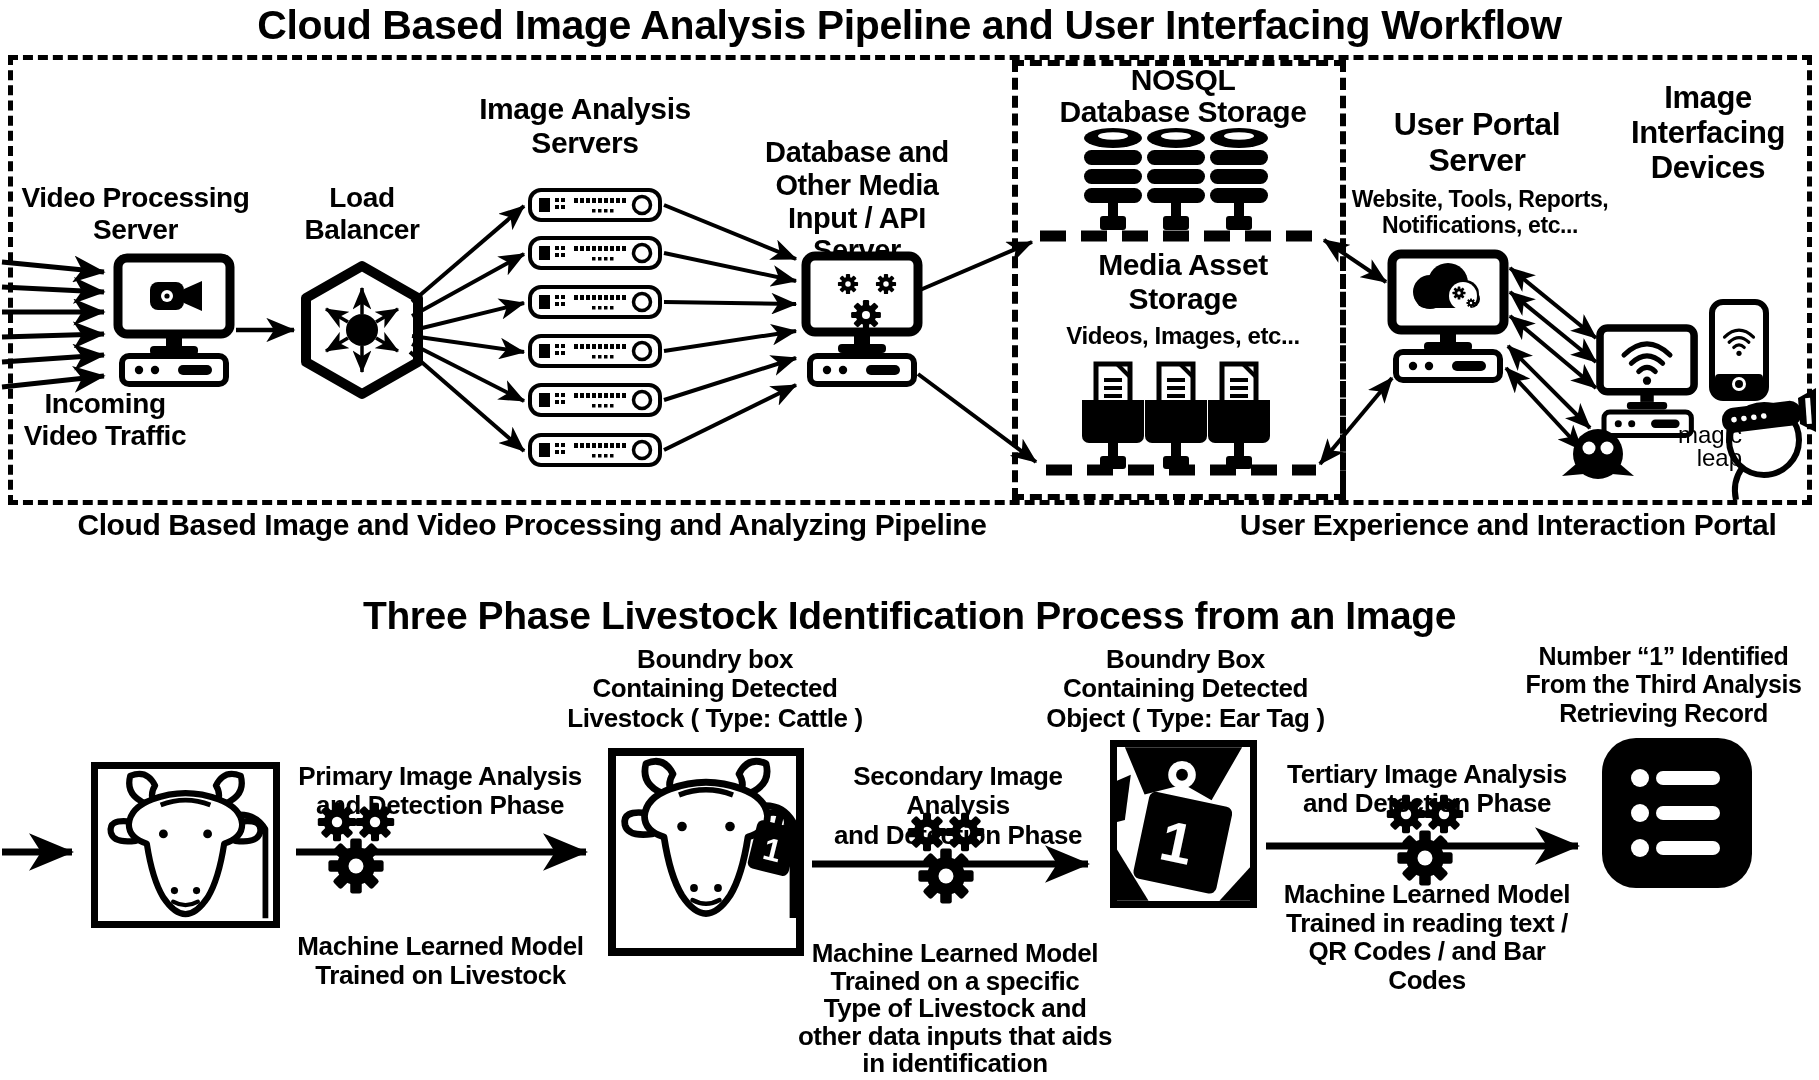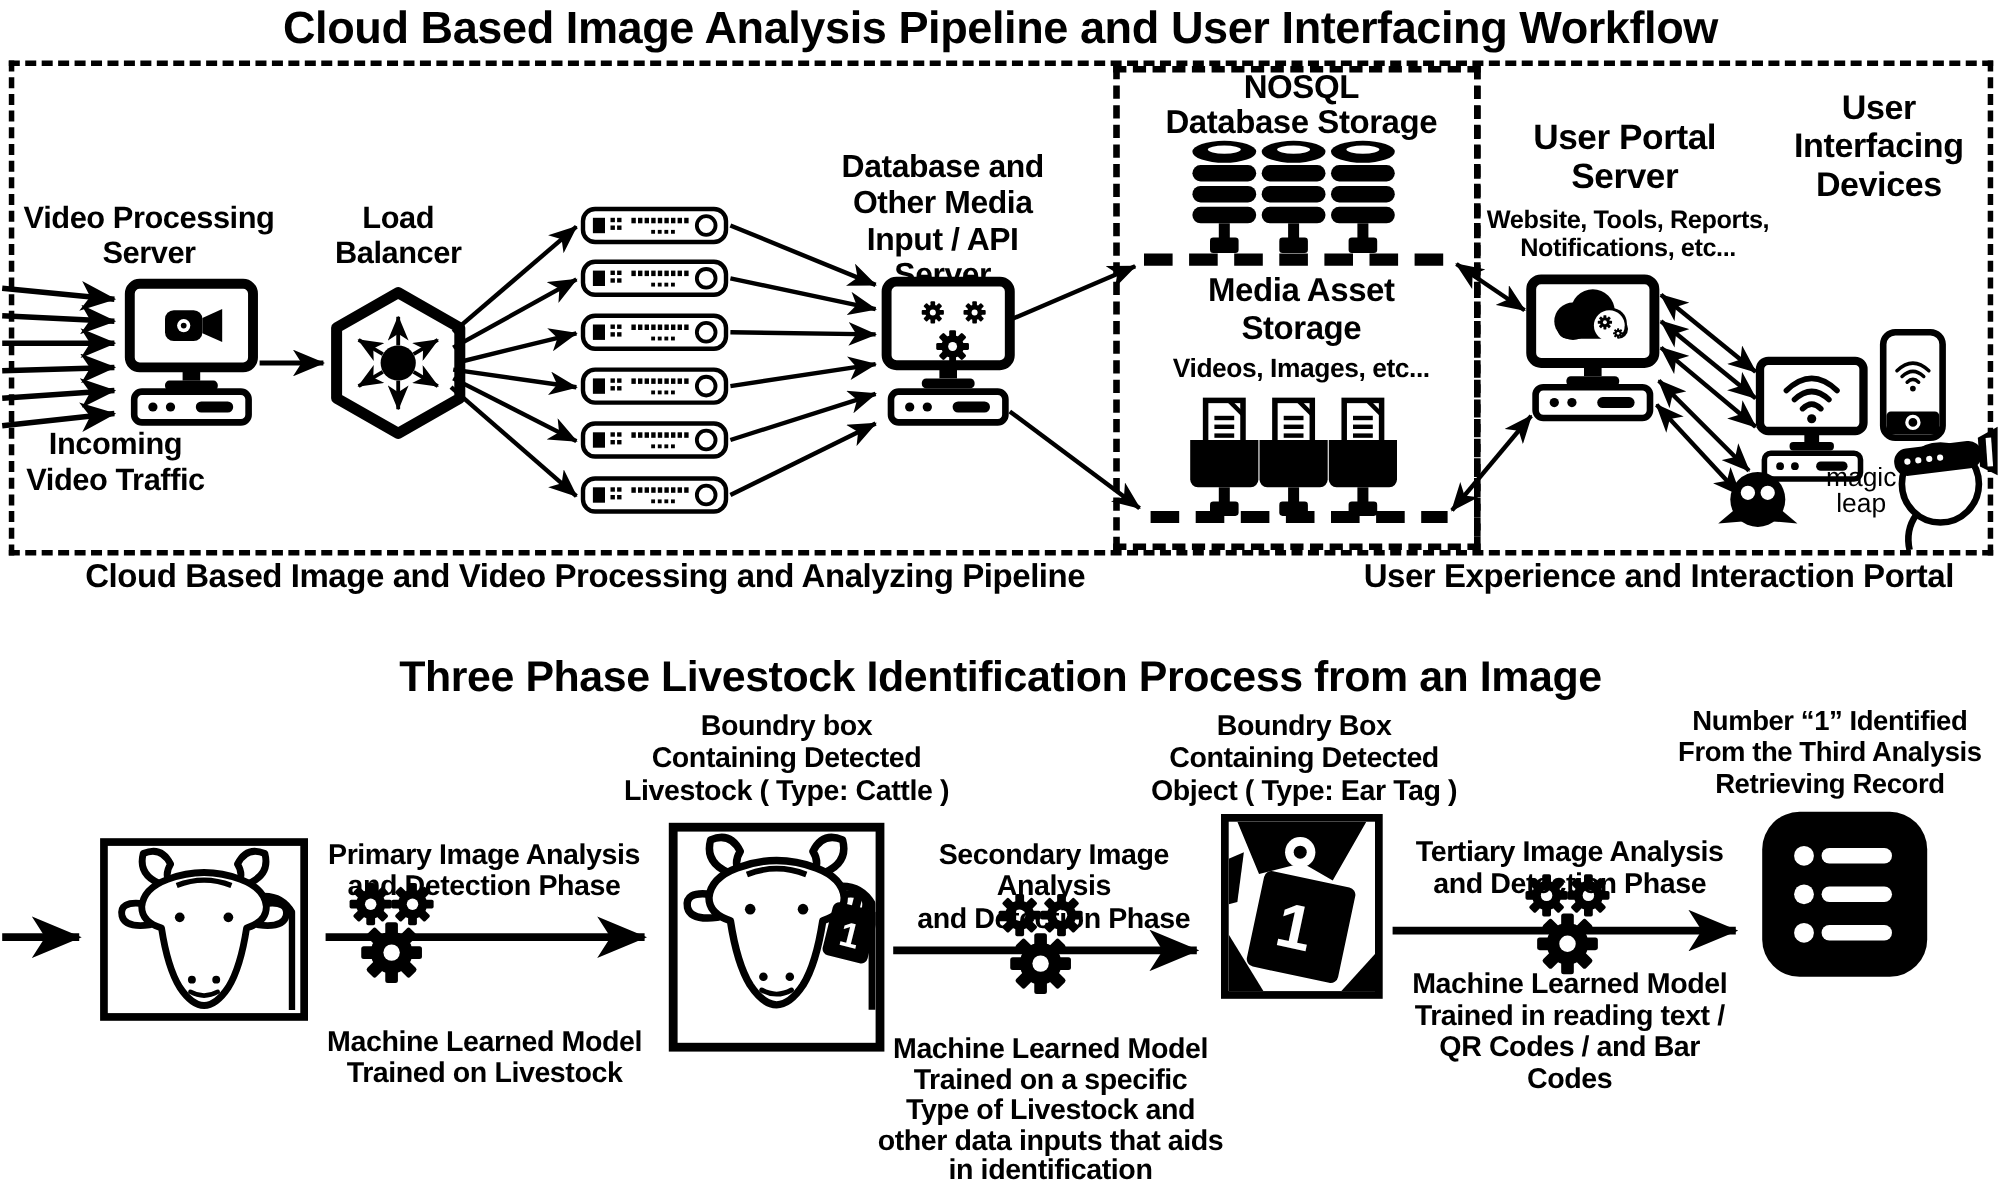--- a/index.html
+++ b/index.html
@@ -4,21 +4,21 @@
 <style>
   html,body{margin:0;padding:0;background:#fff}
   #canvas{position:relative;width:1819px;height:1080px;background:#fff;overflow:hidden;
           font-family:"Liberation Sans",sans-serif;color:#000}
   .lbl{position:absolute;font-weight:bold;white-space:pre-line;text-align:center;
        line-height:1.13;letter-spacing:-0.4px}
   .dash{position:absolute;border:5px dashed #000;background:transparent}
   .box{position:absolute;background:#fff;border:7px solid #000}
   svg.overlay{position:absolute;left:0;top:0;pointer-events:none}
   svg text{font-family:"Liberation Sans",sans-serif;font-weight:bold}
-  .logo{font-weight:normal;line-height:.95;text-align:center;letter-spacing:0}
+  .logo{font-weight:normal;line-height:.95;text-align:right;letter-spacing:0}
 </style>
 </head>
 <body>
 
 <div id="canvas">
 
   <div class="dash" style="left:8px;top:55px;width:1794px;height:440px;"></div>
   <div class="dash" style="left:1012px;top:60px;width:322px;height:428px;border-width:6px;"></div>
   <div class="dash" style="left:1340px;top:60px;width:0px;height:428px;border-width:0 0 0 6px;"></div>
 
@@ -314,36 +314,38 @@
   </svg>
 
   <div class="lbl" style="left:0;top:2px;width:1819px;font-size:41px;">Cloud Based Image Analysis Pipeline and User Interfacing Workflow</div>
 
   <div class="lbl" style="left:8px;top:182px;width:255px;font-size:28px;">Video Processing
 Server</div>
   <div class="lbl" style="left:0;top:388px;width:210px;font-size:28px;">Incoming
 Video Traffic</div>
   <div class="lbl" style="left:287px;top:182px;width:150px;font-size:28px;">Load
 Balancer</div>
+  <div class="lbl" style="left:455px;top:92px;width:260px;font-size:30px;">Image Analysis
+Servers</div>
   <div class="lbl" style="left:757px;top:88px;width:200px;font-size:29px;margin-top:48px;">Database and
 Other Media
 Input / API
 Server</div>
 
   <div class="lbl" style="left:1020px;top:64px;width:326px;font-size:30px;line-height:1.08;">NOSQL
 Database Storage</div>
   <div class="lbl" style="left:1020px;top:248px;width:326px;font-size:30px;">Media Asset
 Storage</div>
   <div class="lbl" style="left:1020px;top:322px;width:326px;font-size:24px;">Videos, Images, etc...</div>
 
   <div class="lbl" style="left:1352px;top:106px;width:250px;font-size:32px;">User Portal
 Server</div>
   <div class="lbl" style="left:1330px;top:186px;width:300px;font-size:23px;">Website, Tools, Reports,
 Notifications, etc...</div>
-  <div class="lbl" style="left:1602px;top:80px;width:212px;font-size:31px;">User
+  <div class="lbl" style="left:1602px;top:80px;width:212px;font-size:31px;">Image
 Interfacing
 Devices</div>
   <div class="lbl logo" style="left:1642px;top:424px;width:100px;font-size:24px;">magic
 leap</div>
 
   <div class="lbl" style="left:2px;top:508px;width:1060px;font-size:30px;">Cloud Based Image and Video Processing and Analyzing Pipeline</div>
   <div class="lbl" style="left:1200px;top:508px;width:616px;font-size:30px;">User Experience and Interaction Portal</div>
 
   <div class="lbl" style="left:0;top:594px;width:1819px;font-size:39px;">Three Phase Livestock Identification Process from an Image</div>
 

